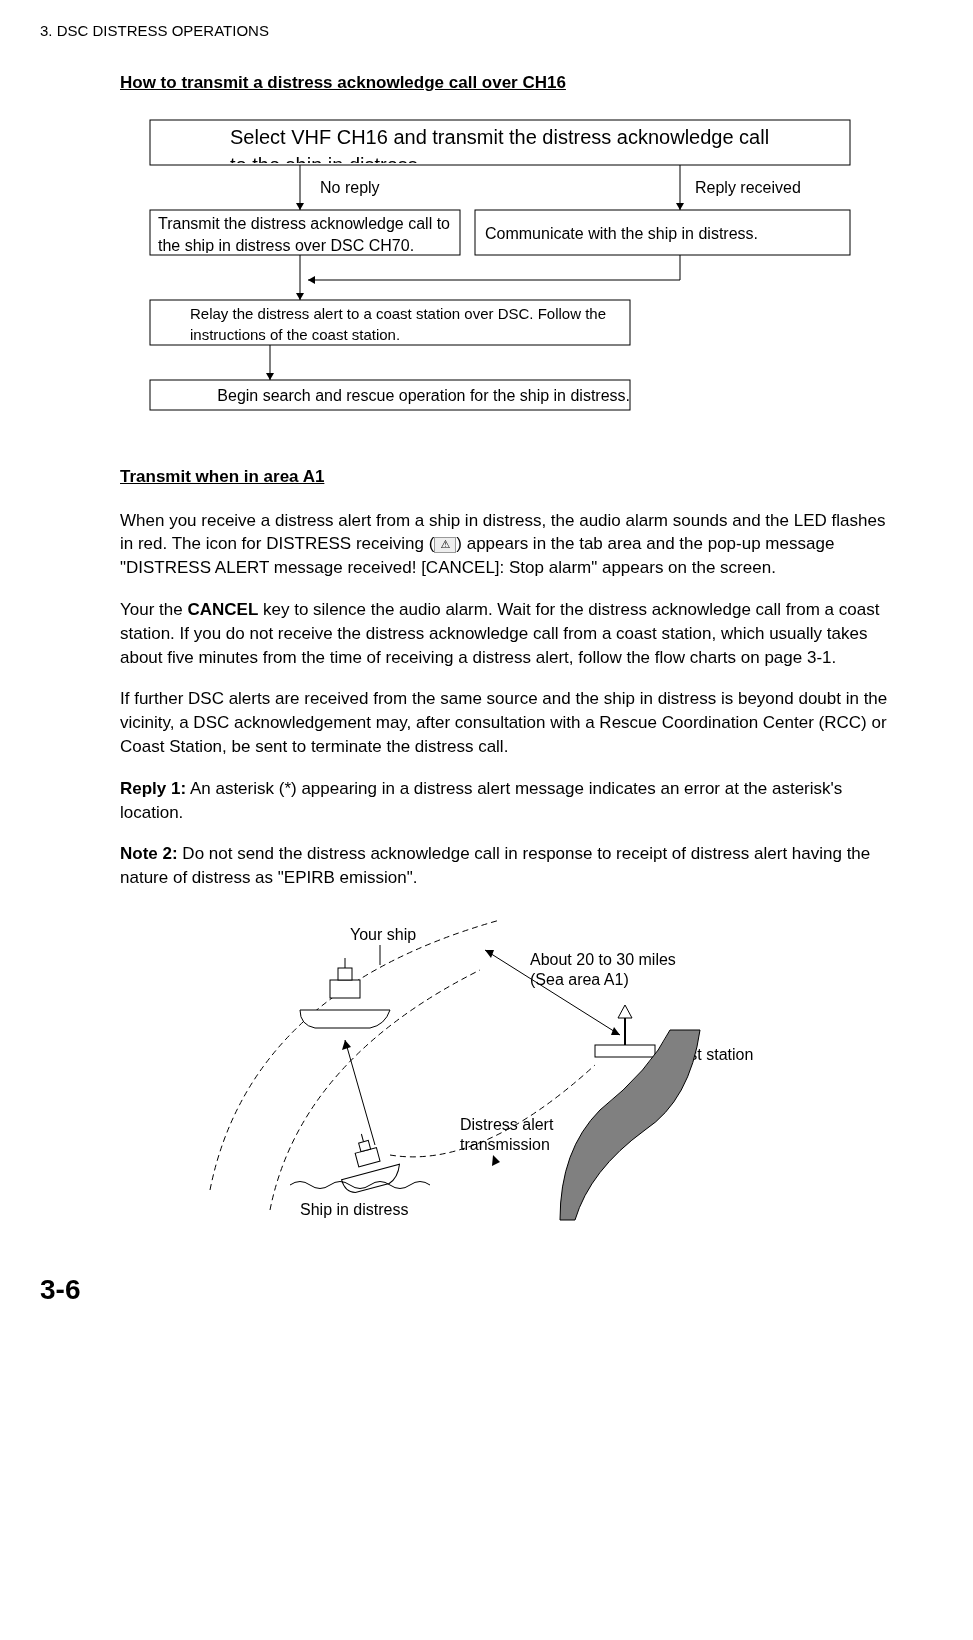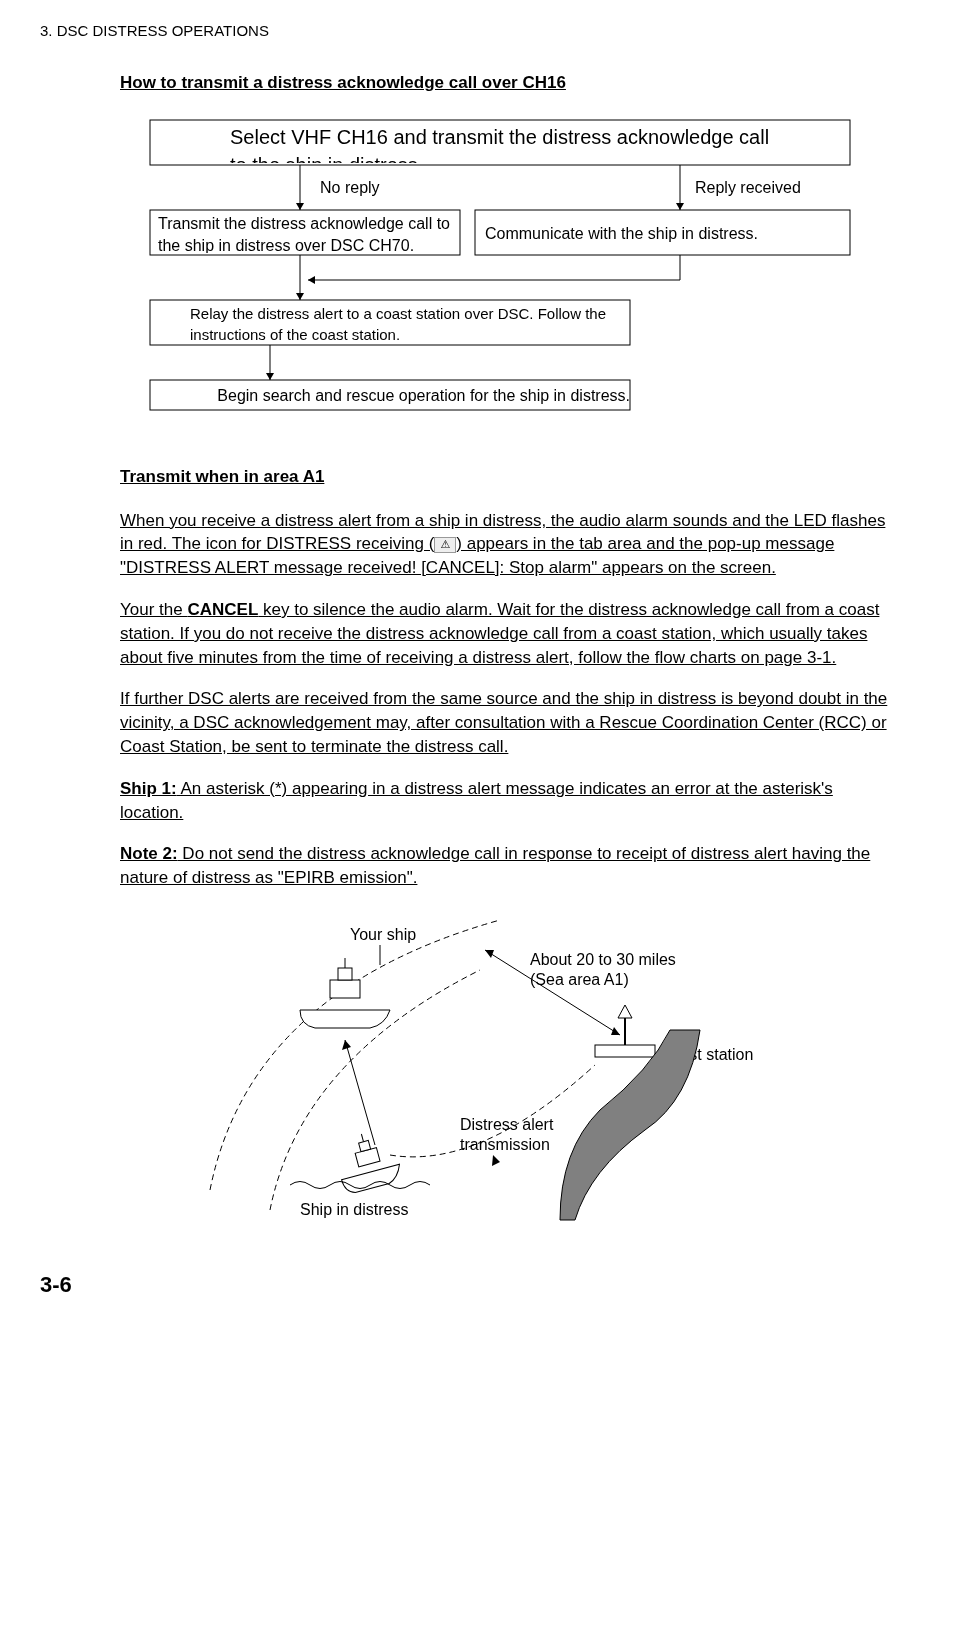--- a/index.html
+++ b/index.html
@@ -22,36 +22,35 @@
       margin: 25px 0 20px 80px;
     }
     .flowchart {
       margin: 10px 0 40px 100px;
       position: relative;
       font-size: 16px;
     }
     .body-text {
       margin: 12px 40px 18px 80px;
       text-align: left;
-      text-decoration: underline;
     }
     .ship-icon {
       display: inline-block;
       width: 20px;
       height: 14px;
       border: 1px solid #999;
       vertical-align: middle;
       position: relative;
       background: #eee;
       font-size: 11px;
       text-align: center;
       line-height: 12px;
     }
     .page-num {
-      font-size: 22px;
+      font-size: 28px;
       font-weight: bold;
       margin-top: 40px;
     }
     svg { display: block; }
     .diagram-container {
       margin: 20px 0 20px 160px;
     }
   </style>
 </head>
 <body>
@@ -113,21 +112,21 @@
   <span>When you receive a distress alert from a ship in distress, the audio alarm sounds and the LED flashes in red. The icon for DISTRESS receiving (</span><span class="ship-icon">⚠</span><span>) appears in the tab area and the pop-up message "DISTRESS ALERT message received! [CANCEL]: Stop alarm" appears on the screen.</span>
 </p>
 
 <p class="body-text">
   <span>Your the </span><b>CANCEL</b><span> key to silence the audio alarm. Wait for the distress acknowledge call from a coast station. If you do not receive the distress acknowledge call from a coast station, which usually takes about five minutes from the time of receiving a distress alert, follow the flow charts on page 3-1.</span>
 </p>
 
 <p class="body-text">If further DSC alerts are received from the same source and the ship in distress is beyond doubt in the vicinity, a DSC acknowledgement may, after consultation with a Rescue Coordination Center (RCC) or Coast Station, be sent to terminate the distress call.</p>
 
 <p class="body-text">
-  <b>Ship 1:</b><span> An asterisk (*) appearing in a distress alert message indicates an error at the asterisk's location.</span>
+  <b>Reply 1:</b><span> An asterisk (*) appearing in a distress alert message indicates an error at the asterisk's location.</span>
 </p>
 
 <p class="body-text">
   <b>Note 2:</b><span> Do not send the distress acknowledge call in response to receipt of distress alert having the nature of distress as "EPIRB emission".</span>
 </p>
 
 <div class="diagram-container">
   <svg width="580" height="320">
 
     <path d="M 10 280 Q 50 80 300 10" stroke="black" stroke-width="1" stroke-dasharray="6,4" fill="none"></path>

